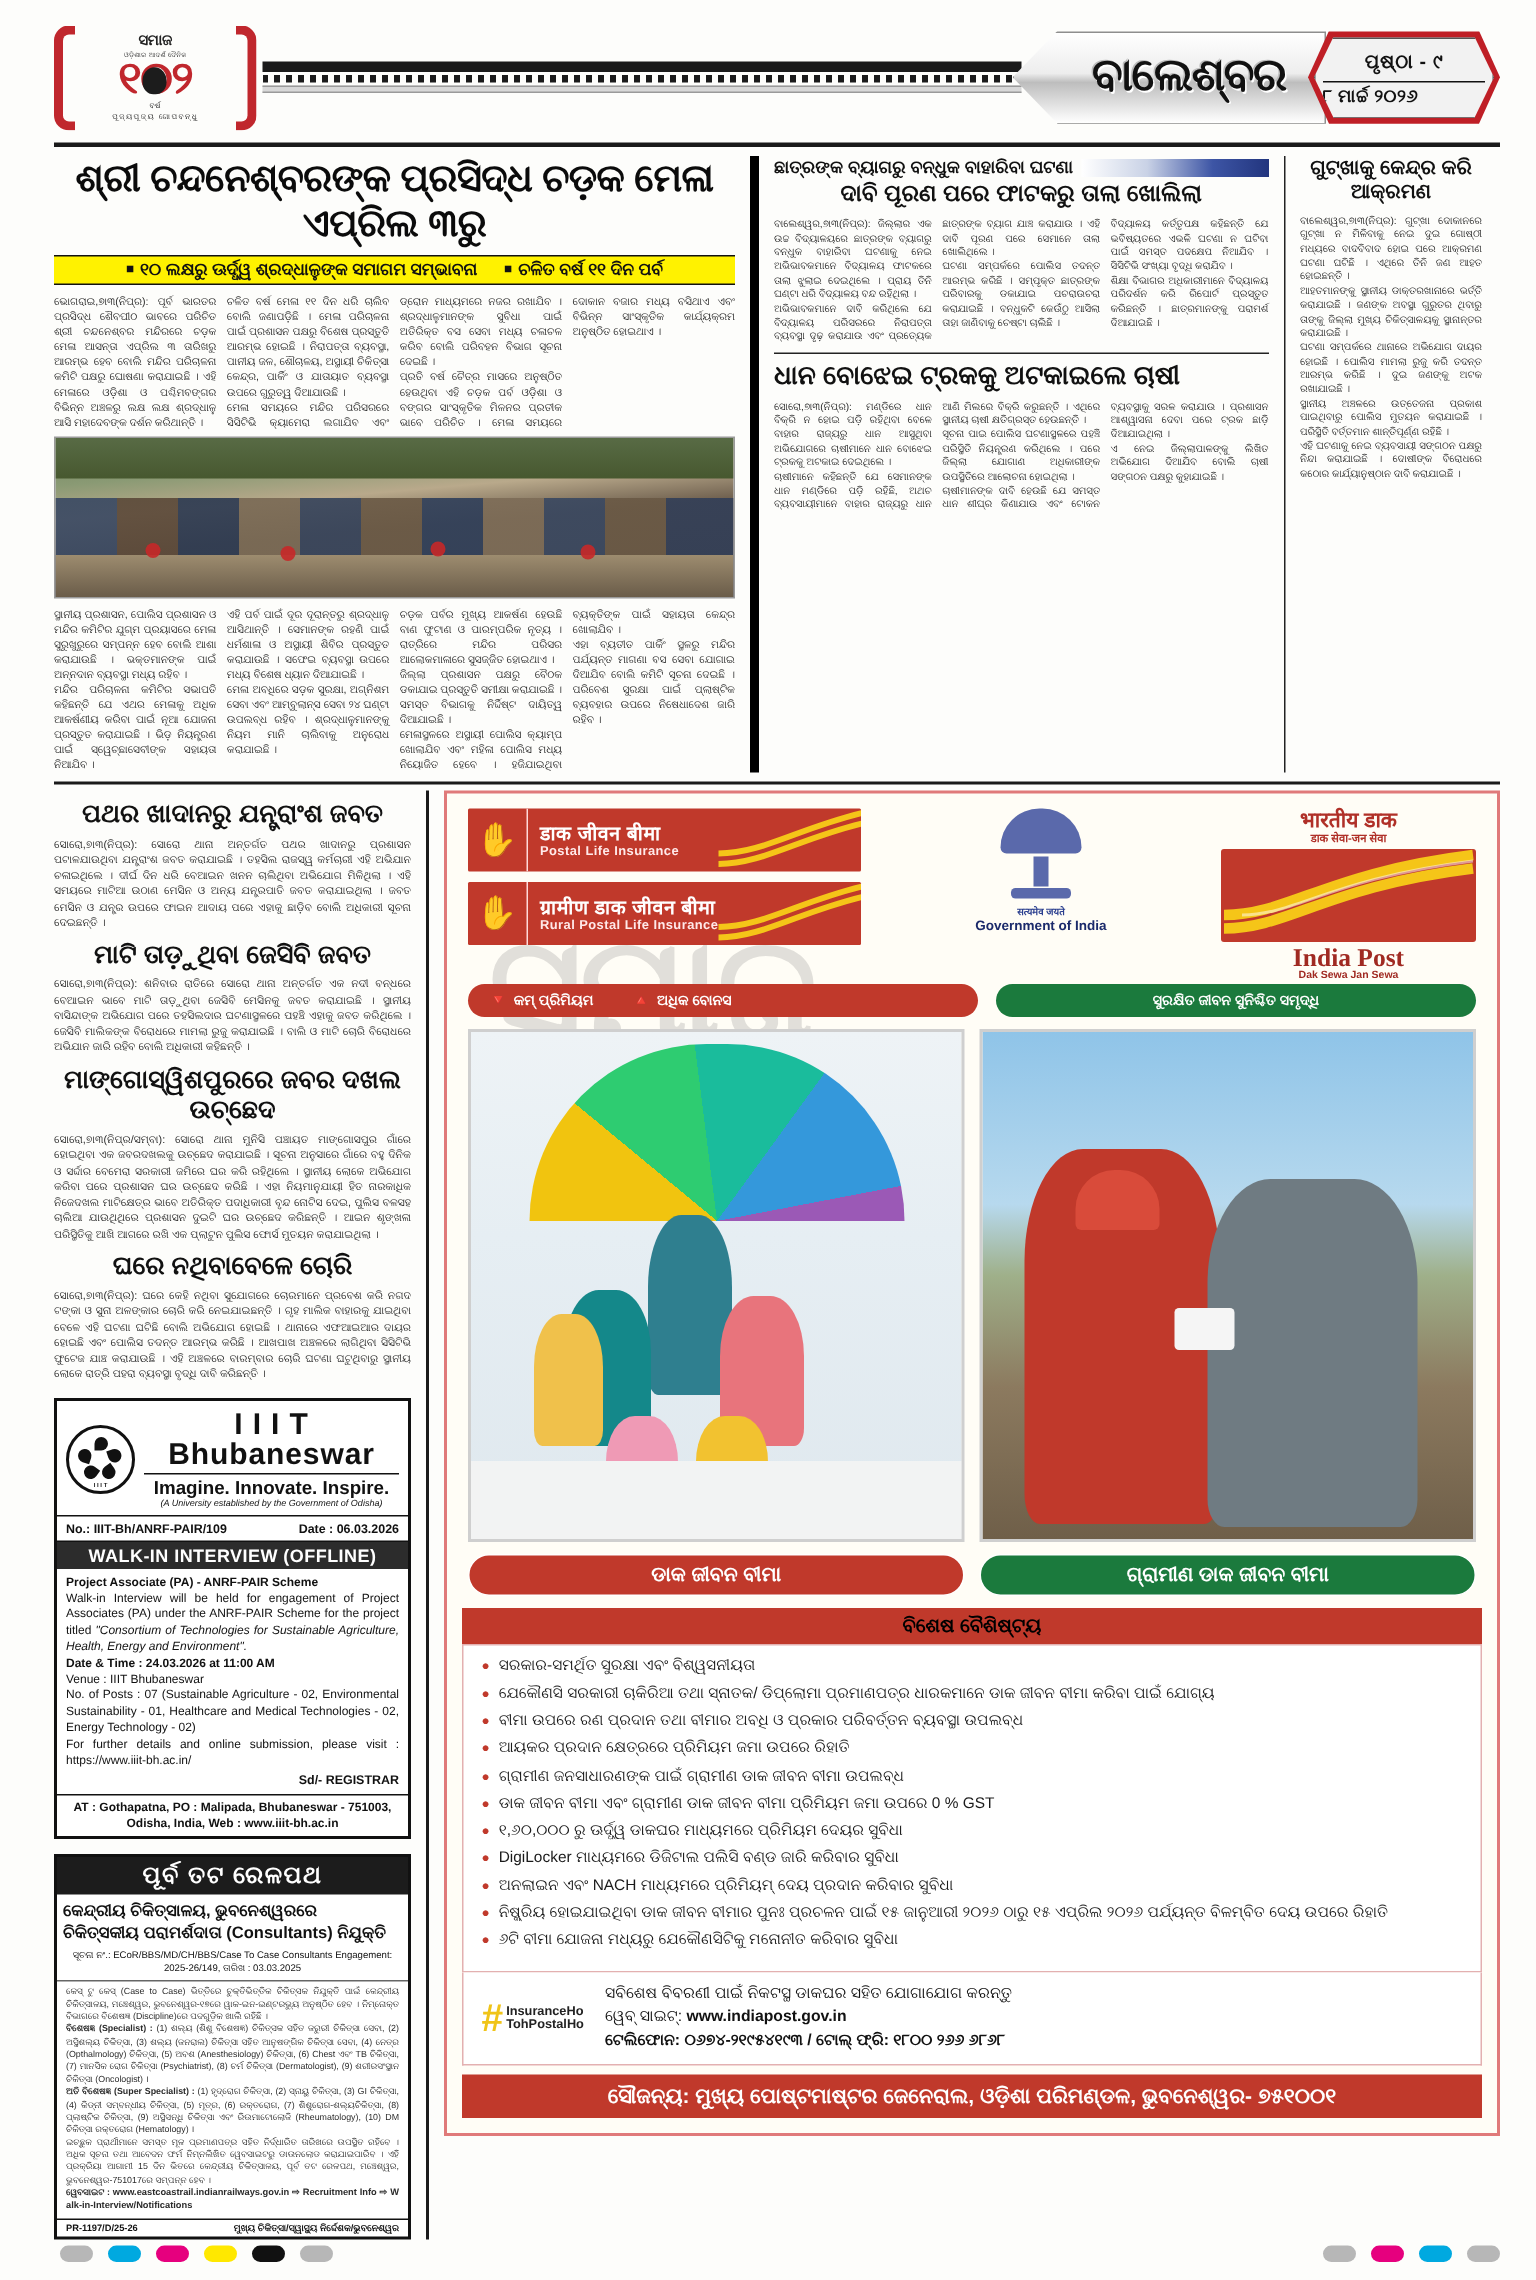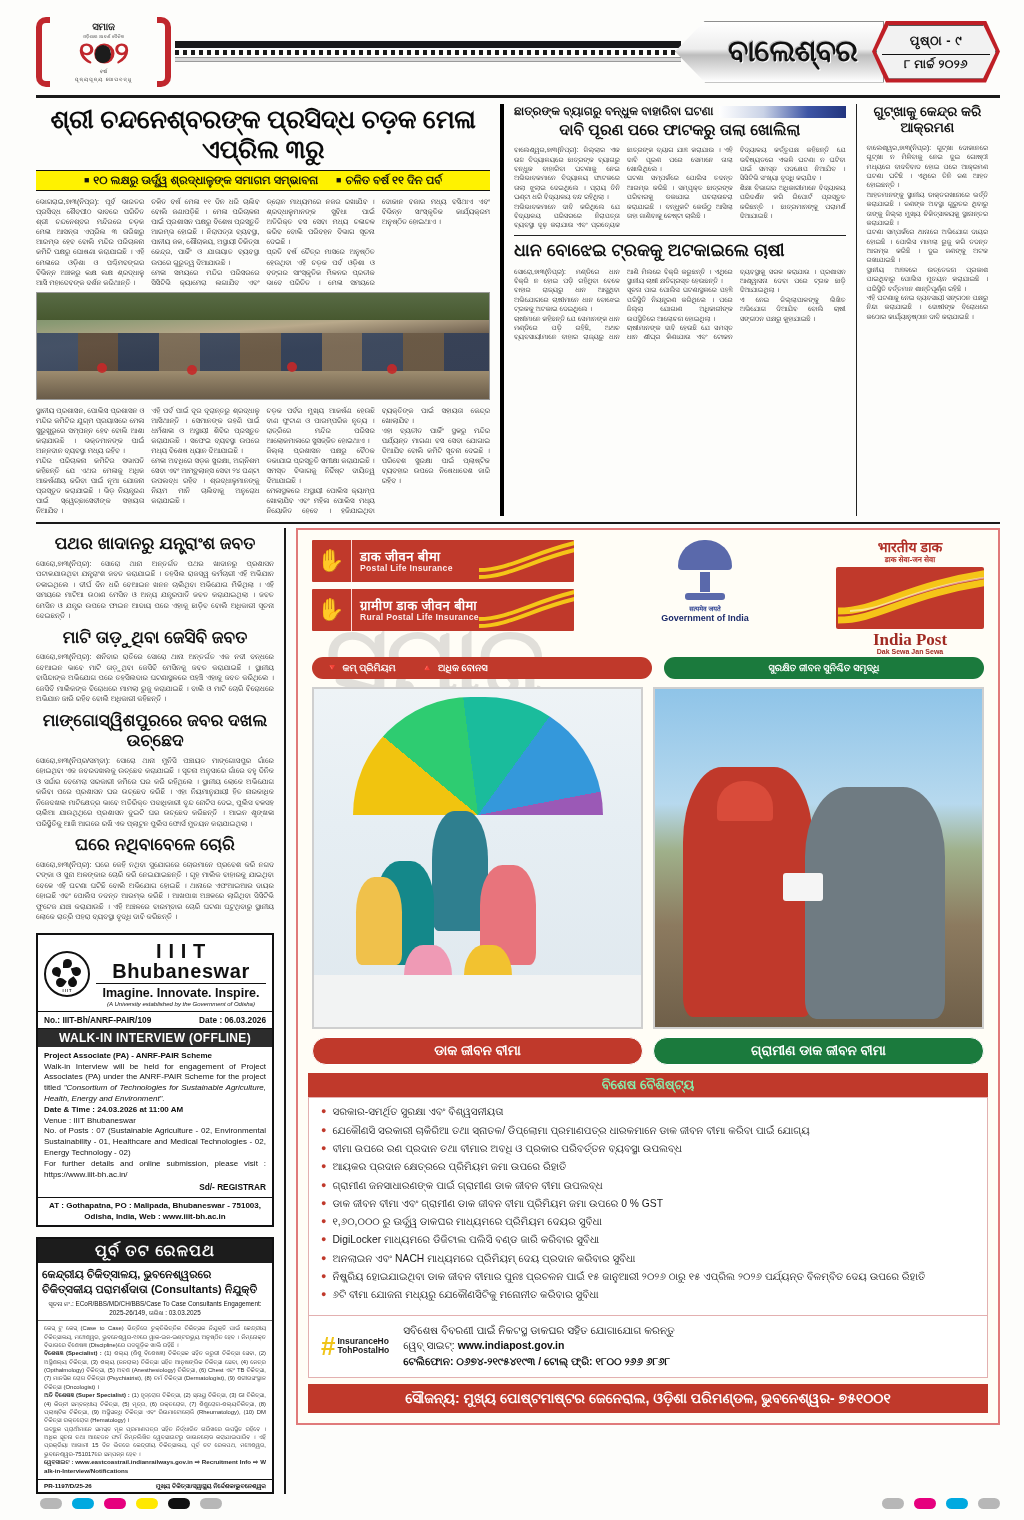--- a/index.html
+++ b/index.html
@@ -57,28 +57,28 @@
      display:flex;align-items:center;justify-content:center;
   }
   .page-badge-in {
      width:120px;height:54px;background:#f2f2f2;
      clip-path: polygon(13px 0,107px 0,120px 27px,107px 54px,13px 54px,0 27px);
      display:flex;flex-direction:column;align-items:center;justify-content:center;gap:5px;
      border:1px solid #555;
   }
   .page-no { font-size:13px;font-weight:bold;color:#111;letter-spacing:.5px; }
   .page-date { font-size:12px;font-weight:bold;color:#111;letter-spacing:.3px;
-     border-top:1px solid #111;padding-top:2px;width:92%;text-align:center;}
+     border-top:1px solid #111;padding-top:2px;width:92%;text-align:left;}
 
   .top-sep { height:3px;background:#1a1a1a;margin:0 24px 0 36px; }
 
   
   .top-news { display:flex; padding:6px 36px 0 36px; gap:0; }
   .col-a { width:470px; padding-right:10px; }
-  .col-b { width:360px; padding:0 10px; border-left:4px solid #000000; }
+  .col-b { width:360px; padding:0 10px; border-left:6px solid #000000; }
   .col-c { width:134px; padding-left:10px; border-left:1px solid #222; }
 
   .hl-main {
      font-size:25.5px; font-weight:bold; line-height:1.18; letter-spacing:-.4px;
      color:#0b0b0b; text-align:center; margin-bottom:6px;
   }
   .yellow-bar {
      background:#fff200; border-top:1px solid #111; border-bottom:1px solid #111;
      padding:3px 4px; display:flex; justify-content:center; gap:18px; flex-wrap:wrap;
      font-size:11.5px; font-weight:bold; color:#111; letter-spacing:-.1px;
@@ -174,21 +174,21 @@
   .pli-hi { color:#fff;font-size:13px;font-weight:bold;line-height:1.05;letter-spacing:.4px;}
   .pli-en { color:#ffe9e9;font-size:8.6px;font-weight:bold;letter-spacing:.3px;}
   .pli-swoosh { position:absolute;right:-10px;top:0;width:110px;height:100%; }
   .emblem { text-align:center;width:120px; }
   .emblem-art { width:62px;height:62px;margin:0 auto;position:relative; }
   .lion { width:54px;height:30px;background:#3d4f9e;border-radius:26px 26px 4px 4px;margin:0 auto;opacity:.85;}
   .pillar { width:10px;height:20px;background:#3d4f9e;margin:2px auto 0;opacity:.85;}
   .base { width:40px;height:7px;background:#3d4f9e;margin:1px auto 0;border-radius:3px;opacity:.85;}
   .emblem-hi { font-size:6.5px;color:#2b3f8f;font-weight:bold;margin-top:2px;}
   .emblem-en { font-size:9px;color:#1b2a6b;font-weight:bold;}
-  .ipost { width:148px;text-align:center; }
+  .ipost { width:170px;text-align:center; }
   .ipost-hi { font-size:14px;font-weight:bold;color:#b03028;line-height:1;}
   .ipost-hi2 { font-size:7.5px;font-weight:bold;color:#b03028;}
   .ipost-box { height:62px;background:#c0392b;margin:3px 0 2px;position:relative;overflow:hidden;border-radius:2px;}
   .ipost-en { font-size:17px;color:#a02a22;font-weight:bold;font-family:"Liberation Serif",serif;line-height:1;}
   .ipost-en2 { font-size:7px;color:#a02a22;font-weight:bold;}
 
   .post-title { text-align:center; font-size:25px; font-weight:bold; padding:6px 0 4px; position:relative; z-index:2; }
   .post-title .red { color:#c0392b; }
   .post-title .grn { color:#1b7a3d; }
 
@@ -208,21 +208,21 @@
      background:conic-gradient(from 180deg at 50% 100%, #e74c3c 0 12%, #e67e22 12% 24%, #f1c40f 24% 36%,
       #2ecc71 36% 48%, #1abc9c 48% 60%, #3498db 60% 72%, #9b59b6 72% 84%, #e91e63 84% 100%); }
   .fam { position:absolute; bottom:0; left:0; right:0; height:230px; }
   .f { position:absolute; border-radius:40% 40% 12% 12%; }
   .cap-red { background:#c0392b;color:#fff;border-radius:16px;height:28px;display:flex;align-items:center;
      justify-content:center;font-size:13.5px;font-weight:bold;flex:1;border:1px solid #fff;}
   .cap-grn { background:#1b7a3d;color:#fff;border-radius:16px;height:28px;display:flex;align-items:center;
      justify-content:center;font-size:13.5px;font-weight:bold;flex:1;border:1px solid #fff;}
   .caps { display:flex; gap:10px; padding:8px 14px 4px; position:relative; z-index:2;}
 
-  .feat-head { background:#c0392b;color:#86efac;text-align:center;font-size:13px;font-weight:bold;
+  .feat-head { background:#c0392b;color:#000000;text-align:center;font-size:13px;font-weight:bold;
      padding:4px;margin:4px 10px 0; }
   .feat-list { border:1px solid #e3b0b0; margin:0 10px; padding:7px 12px 8px; background:#fff; }
   .feat-list li { list-style:none; display:flex; gap:6px; font-size:10.3px; line-height:1.34; margin-bottom:4.5px; color:#1a1a1a;}
   .feat-list li::before { content:"●"; color:#c0392b; font-size:9px; line-height:1.5; flex:0 0 auto;}
 
   .contact { display:flex; align-items:center; gap:14px; border:1px solid #e3b0b0; border-top:0;
      margin:0 10px; padding:7px 12px; background:#fff;}
   .hashtag { flex:0 0 auto; display:flex; align-items:center; gap:2px;}
   .hash-ic { color:#f0c419; font-size:26px; font-weight:bold; line-height:.8;}
   .hash-tx { font-size:8.5px; font-weight:bold; line-height:1.12; color:#222;}

